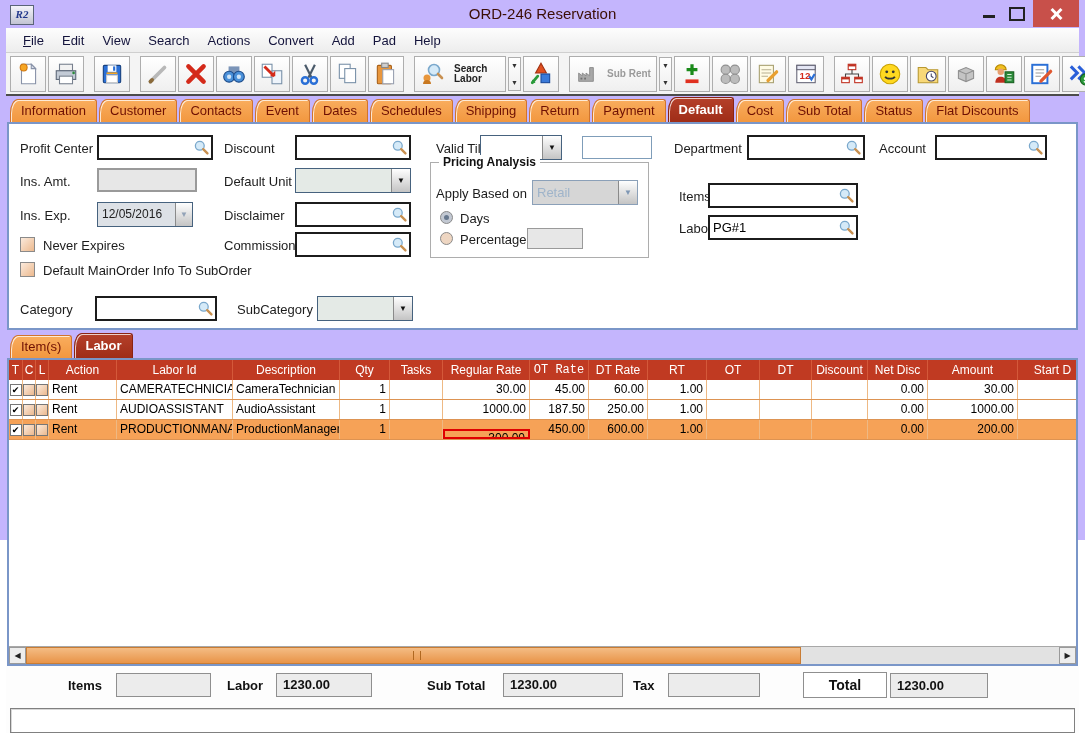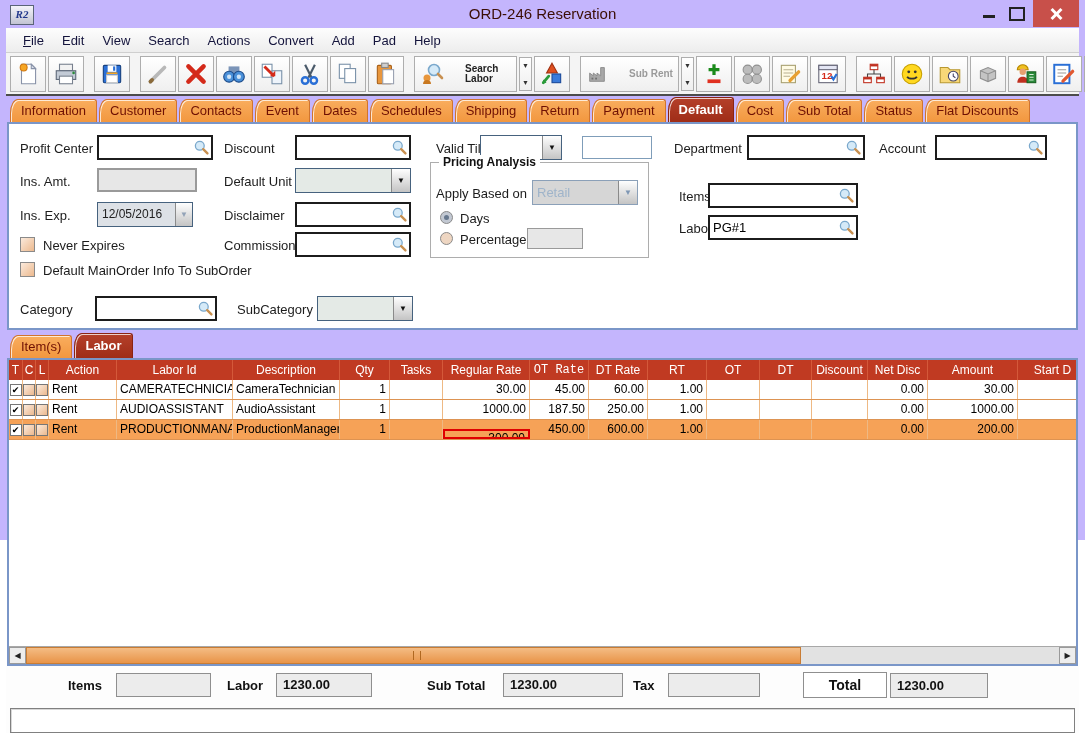--- a/index.html
+++ b/index.html
@@ -24,21 +24,21 @@
   .menubar{position:absolute;top:28px;left:6px;right:6px;height:24px;background:linear-gradient(#fdfdfd,#ededed);
     border-bottom:1px solid #cfcfcf;display:flex;align-items:center;padding-left:8px;}
   .menu-item{display:inline-block;padding:0 9px;font-size:13px;color:#14143c;}
   .menu-item:first-child::first-letter{text-decoration:underline;}
   
   .toolbar{position:absolute;top:53px;left:6px;right:6px;height:41px;background:#f4f4f4;border-bottom:2px solid #4c4c4c;
     display:flex;align-items:center;padding-left:4px;}
   .tbtn{width:34px;height:34px;background:linear-gradient(#ffffff,#efefef);border:1px solid #aeaeae;margin-right:2px;
     display:flex;align-items:center;justify-content:center;flex:0 0 auto;}
   .tbtn svg{width:26px;height:26px;}
-  .tbtn-wide{width:auto;padding:0 5px;gap:21px;}
+  .tbtn-wide{width:auto;padding:0 5px;gap:10px;}
   .tbtn-split{width:13px;height:34px;display:flex;flex-direction:column;align-items:center;justify-content:space-between;
     padding:4px 0;box-sizing:border-box;background:linear-gradient(#ffffff,#efefef);border:1px solid #aeaeae;margin-right:2px;font-size:7px;color:#333;flex:0 0 auto;}
   .tb-label{font:bold 10px "Liberation Sans",sans-serif;line-height:10px;color:#222;width:46px;}
   .tb-label.gray{color:#9a9a9a;width:auto;}
   .tb-gap{width:8px;flex:0 0 auto;}
   
   .tabstrip{position:absolute;top:96px;left:10px;right:6px;height:26px;display:flex;align-items:flex-end;gap:2px;}
   .tab{height:22px;line-height:22px;padding:0 10px;font-size:13px;color:#6e1003;white-space:nowrap;
     background:linear-gradient(#f9ad5e,#f2973f);border:1px solid #d0742e;border-bottom:none;
     border-top-left-radius:8px 14px;border-top-right-radius:3px;box-shadow:inset 1px 1px 0 rgba(255,255,255,.75);}

